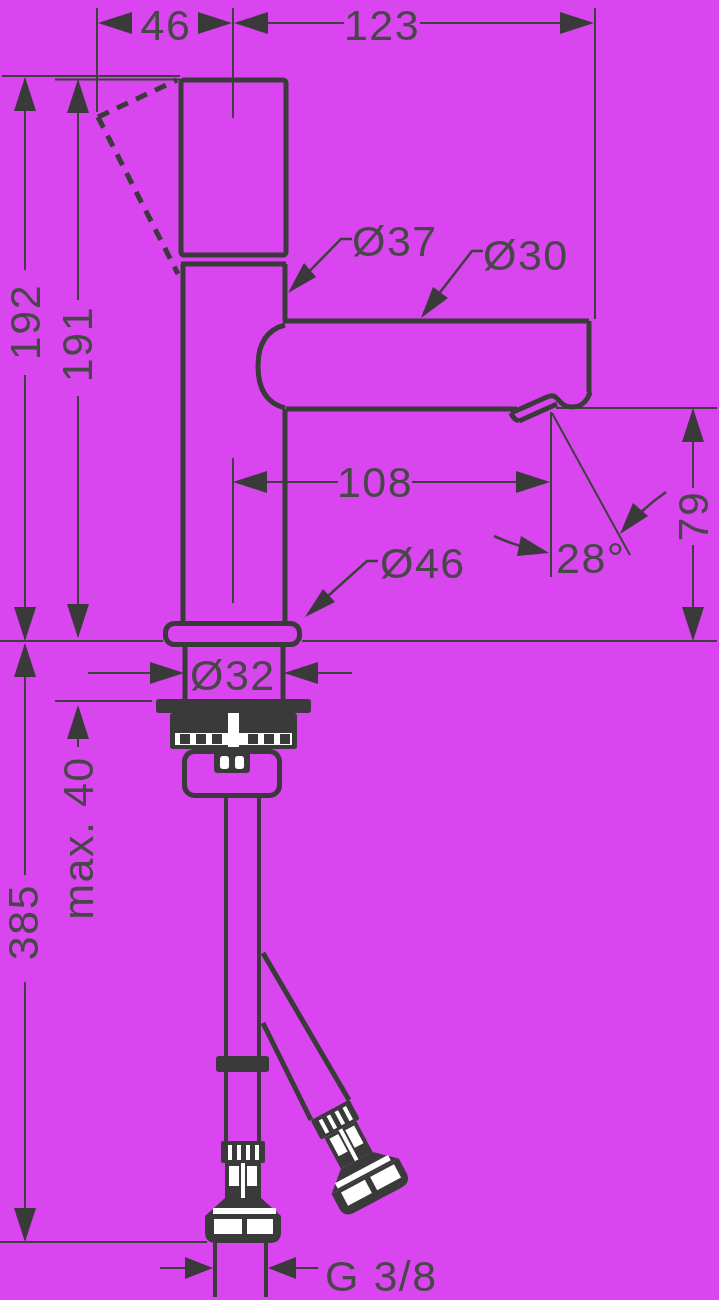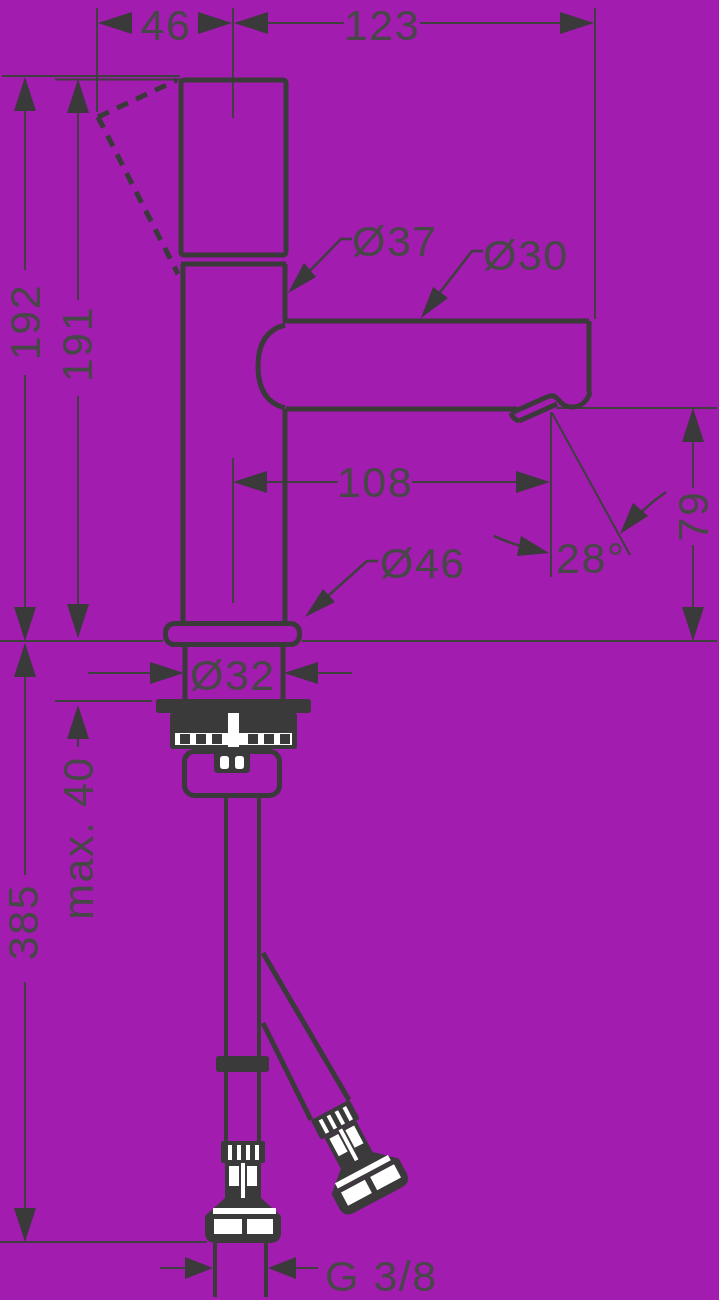--- a/index.html
+++ b/index.html
@@ -1,16 +1,16 @@
 <!DOCTYPE html>
 <html><head>
 <meta charset="utf-8">
 <style>
   html,body{margin:0;padding:0;background:#ffffff;}
-  .stage{position:relative;width:719px;height:1300px;background:#a21caf;overflow:hidden;
+  .stage{position:relative;width:719px;height:1300px;background:#d946ef;overflow:hidden;
          font-family:"Liberation Sans","DejaVu Sans",sans-serif;}
   svg{position:absolute;left:0;top:0;}
   text{fill:#474747;font-family:"Liberation Sans","DejaVu Sans",sans-serif;
        font-size:43px;letter-spacing:1.5px;}
   .outline{stroke:#3a3a3a;stroke-width:5;fill:none;}
   .outline4{stroke:#3a3a3a;stroke-width:4;fill:none;}
   .thin{stroke:#3f3f3f;stroke-width:2;fill:none;}
   .leader{stroke:#3f3f3f;stroke-width:2.5;fill:none;}
   .solid{fill:#3a3a3a;stroke:none;}
   .whitefill{fill:#ffffff;stroke:none;}

